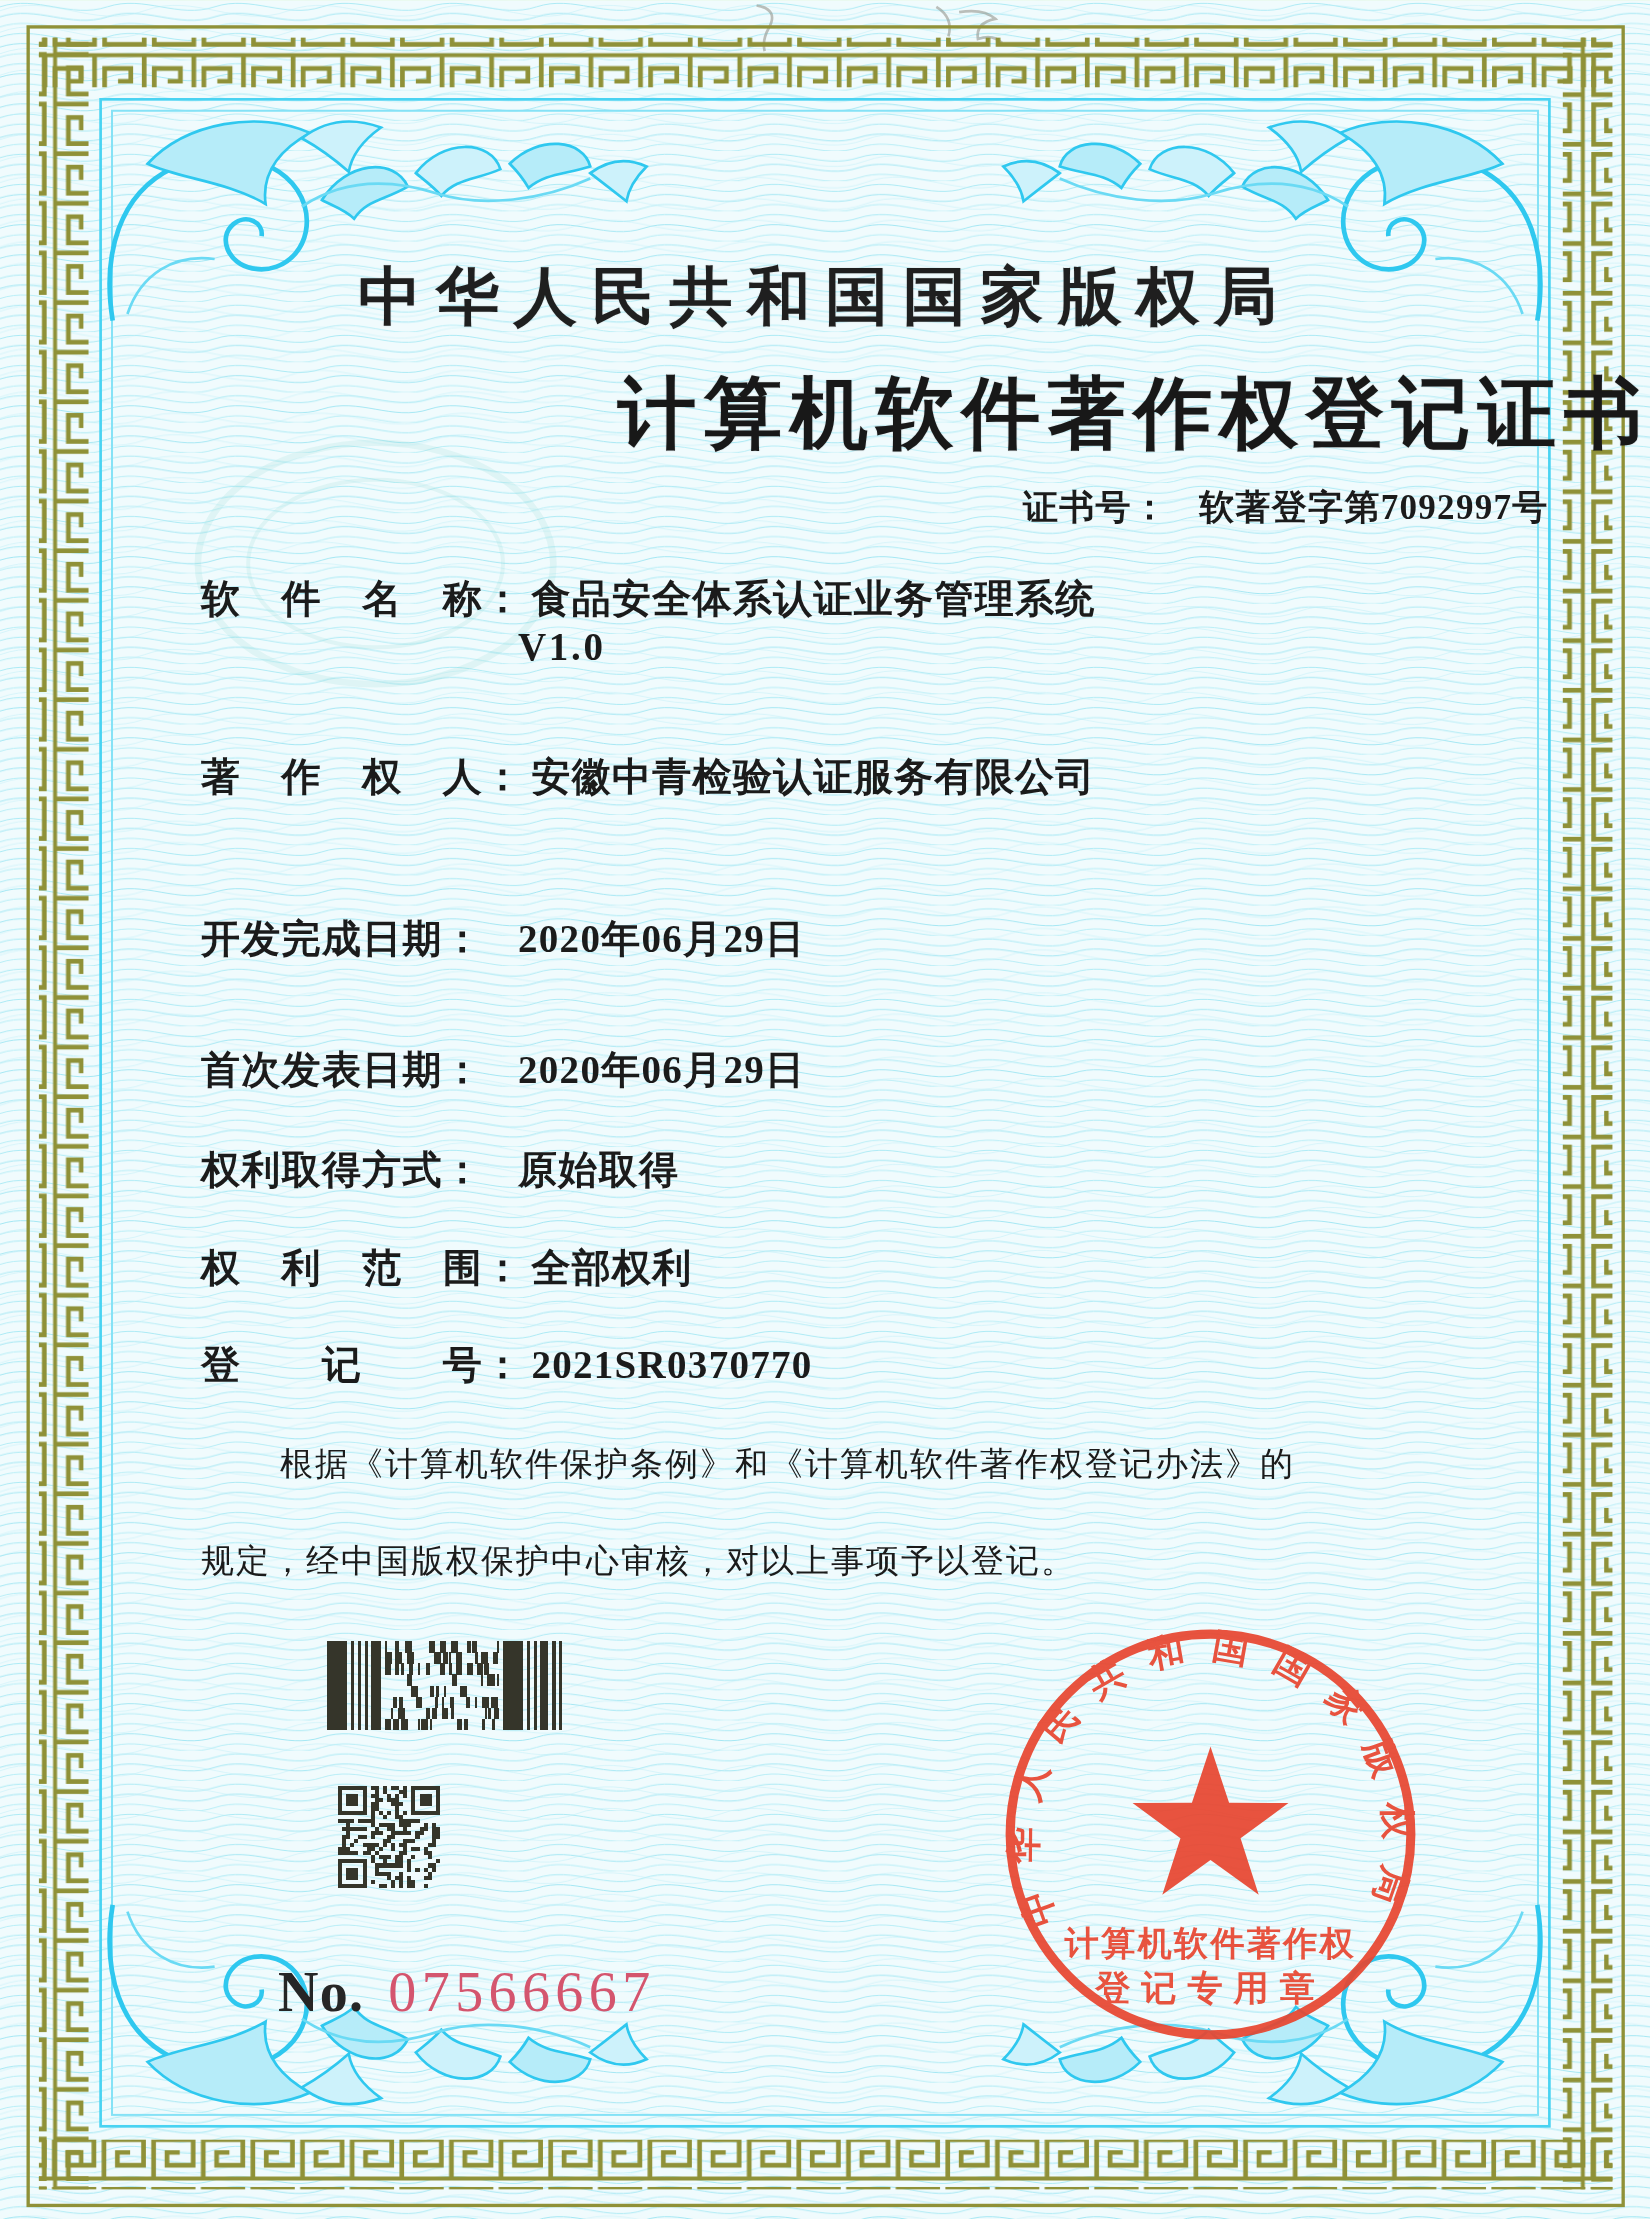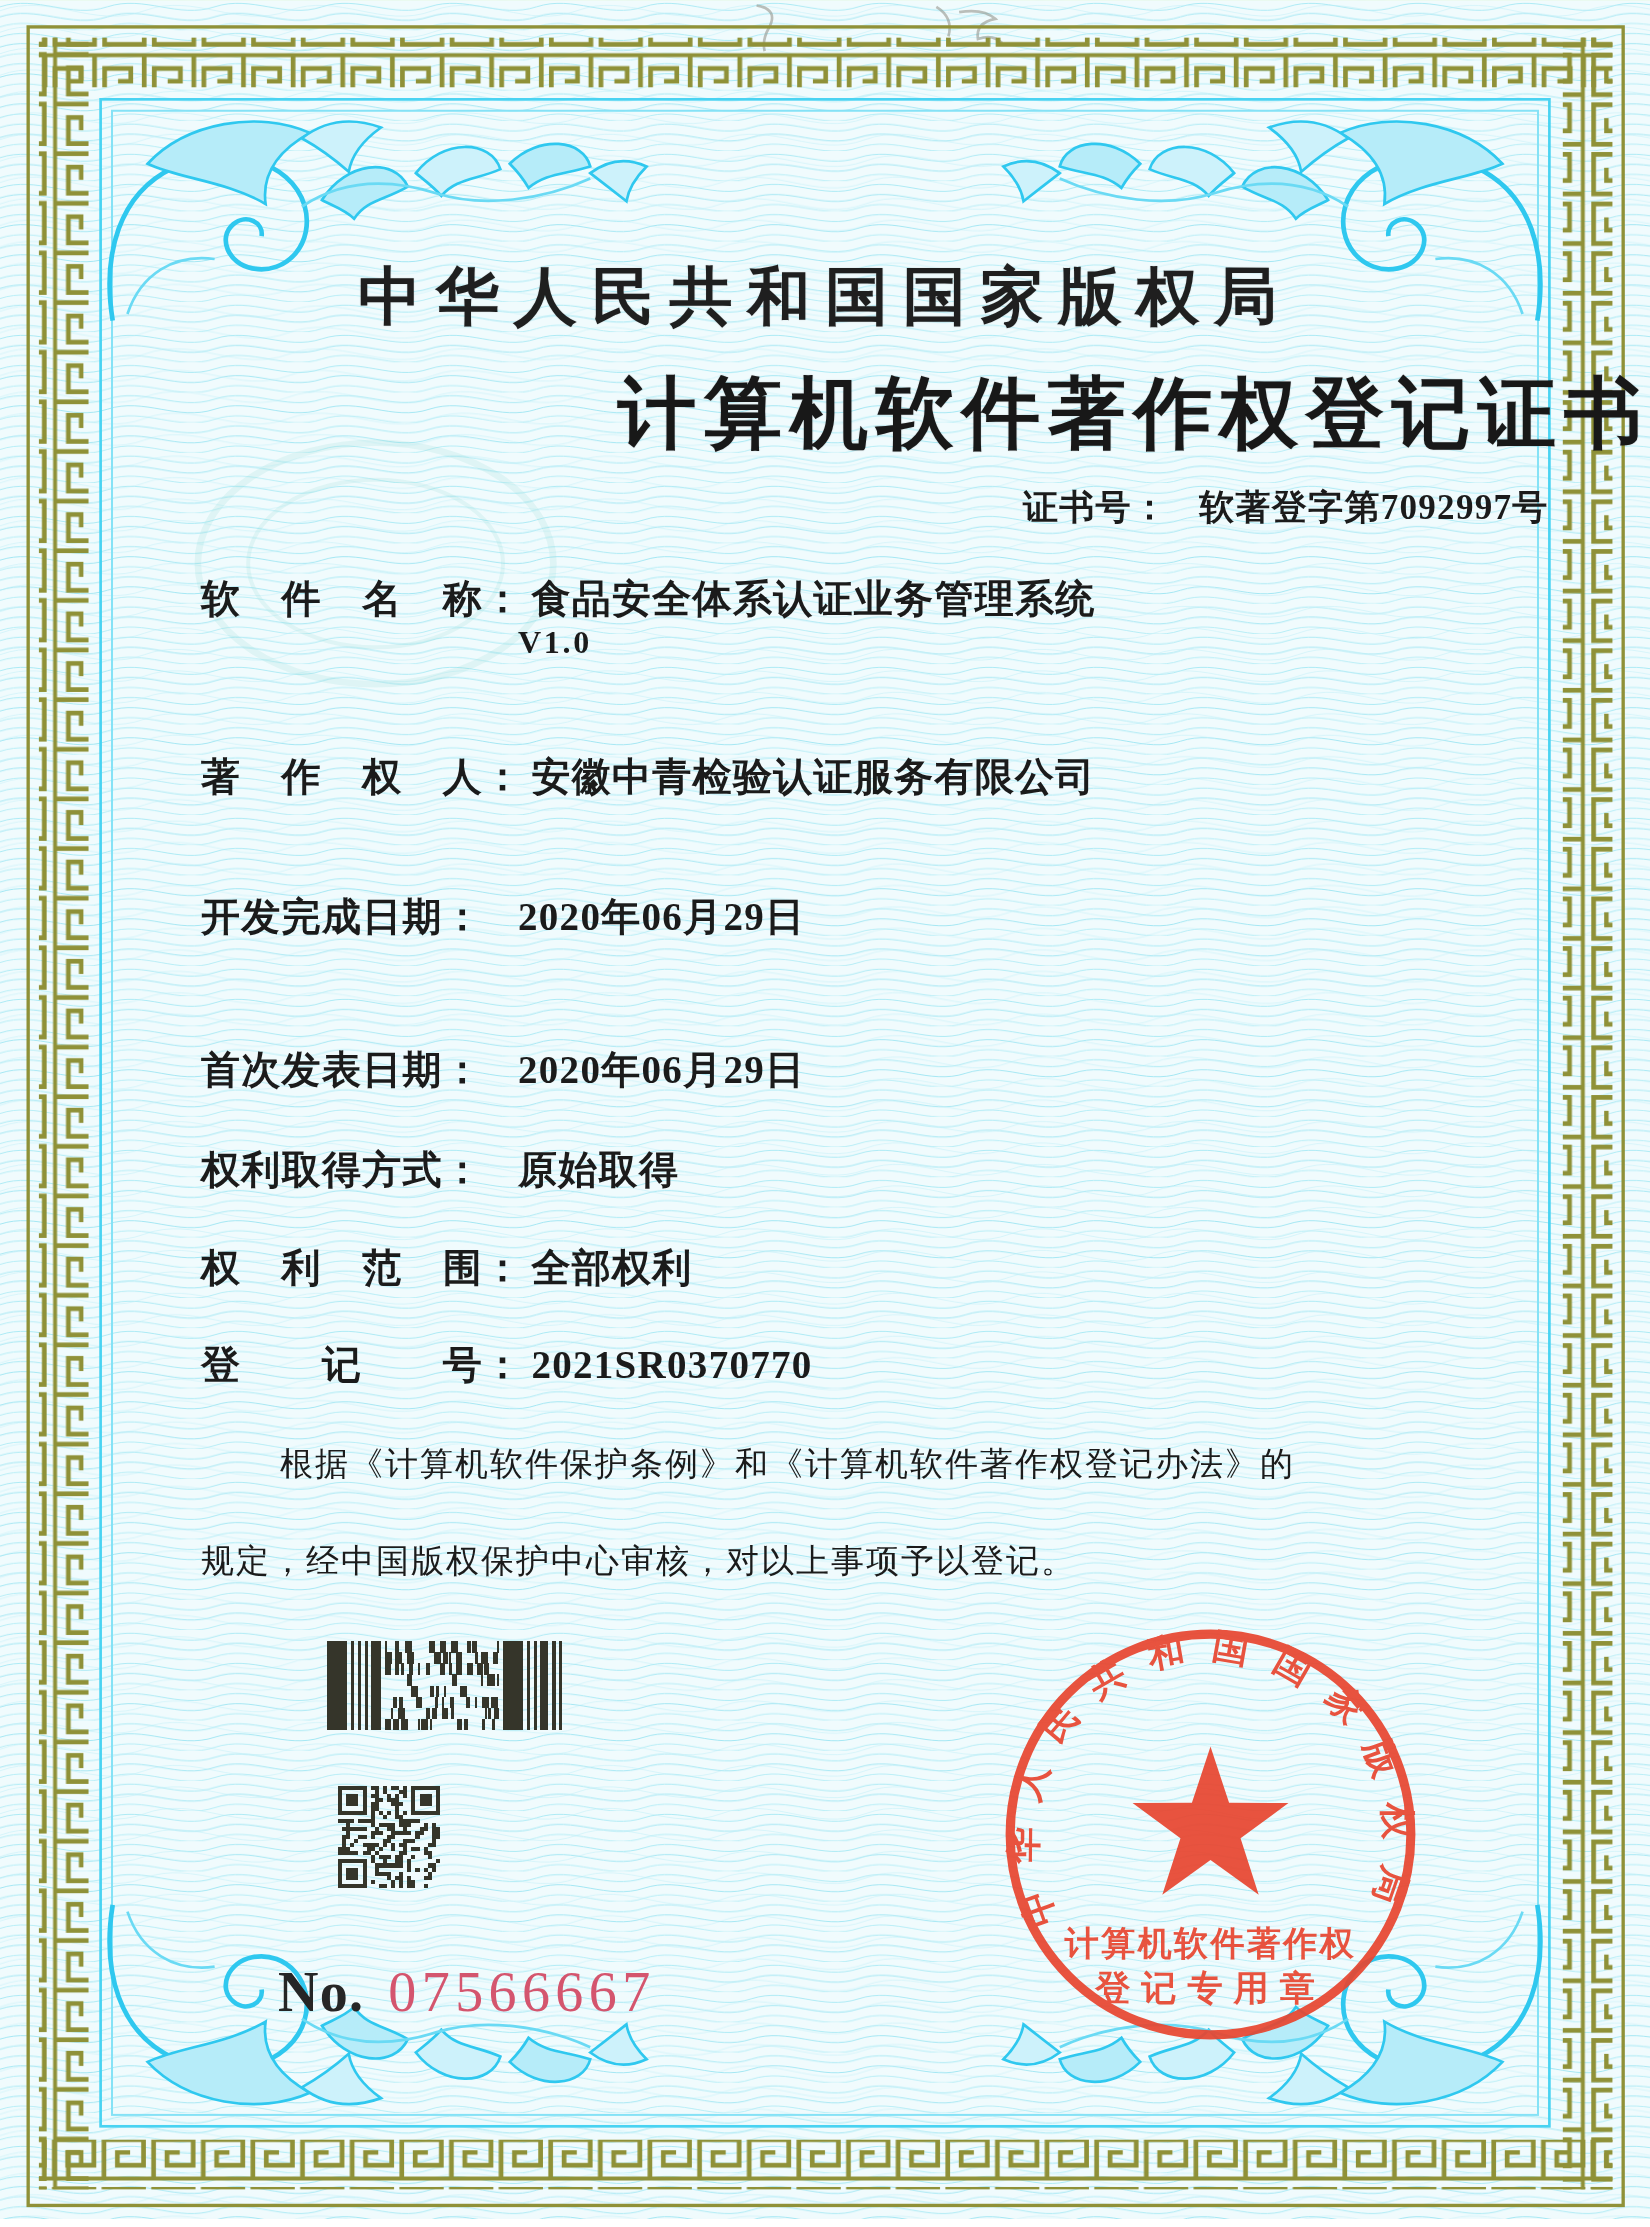--- a/index.html
+++ b/index.html
@@ -9,21 +9,21 @@
   .abs{position:absolute;white-space:nowrap;}
   .authority{left:0;top:254px;width:1650px;text-align:center;font-size:63px;font-weight:700;
              letter-spacing:14.8px;color:#1f1f1f;text-shadow:0 0 1.3px rgba(30,30,30,.25);}
   .main-title{left:0;top:362px;width:1650px;text-align:right;font-size:78px;font-weight:700;
               letter-spacing:8px;color:#181818;text-shadow:0 0 1.3px rgba(30,30,30,.3);}
   .certno{left:1023px;top:484px;font-size:35px;font-weight:700;letter-spacing:1.3px;}
   .certno .gap{display:inline-block;width:31px;}
   .frow{position:absolute;left:201px;font-size:39px;font-weight:700;letter-spacing:1.3px;}
   .frow .label{display:inline-block;min-width:309px;}
   .frow .value{display:inline-block;margin-left:8px;}
-  .v2{position:absolute;left:518px;font-size:32px;font-weight:700;letter-spacing:2.7px;}
+  .v2{position:absolute;left:518px;font-size:39px;font-weight:700;letter-spacing:2.7px;}
   .stmt{position:absolute;font-size:33px;font-weight:400;letter-spacing:2px;}
   .serial{position:absolute;left:278px;top:1960px;font-size:56px;font-weight:700;}
   .serial .no{color:#262626;letter-spacing:1.3px;}
   .serial .num{color:#d4556e;letter-spacing:5.4px;margin-left:24px;font-weight:400;}
   .issue-date{position:absolute;left:1028px;top:1981px;font-size:42px;font-weight:700;
               letter-spacing:3.4px;color:#171717;z-index:6;}
   .code-box{position:absolute;}
 </style>
 </head>
 <body>
@@ -119,21 +119,21 @@
 
   <div class="frow" style="top:572px">
     <span class="label">软　件　名　称：</span><span class="value">食品安全体系认证业务管理系统</span>
   </div>
   <div class="v2" style="top:624px">V1.0</div>
 
   <div class="frow" style="top:750px">
     <span class="label">著　作　权　人：</span><span class="value">安徽中青检验认证服务有限公司</span>
   </div>
 
-  <div class="frow" style="top:890px">
+  <div class="frow" style="top:912px">
     <span class="label">开发完成日期：</span><span class="value">2020年06月29日</span>
   </div>
 
   <div class="frow" style="top:1043px">
     <span class="label">首次发表日期：</span><span class="value">2020年06月29日</span>
   </div>
 
   <div class="frow" style="top:1143px">
     <span class="label">权利取得方式：</span><span class="value">原始取得</span>
   </div>

